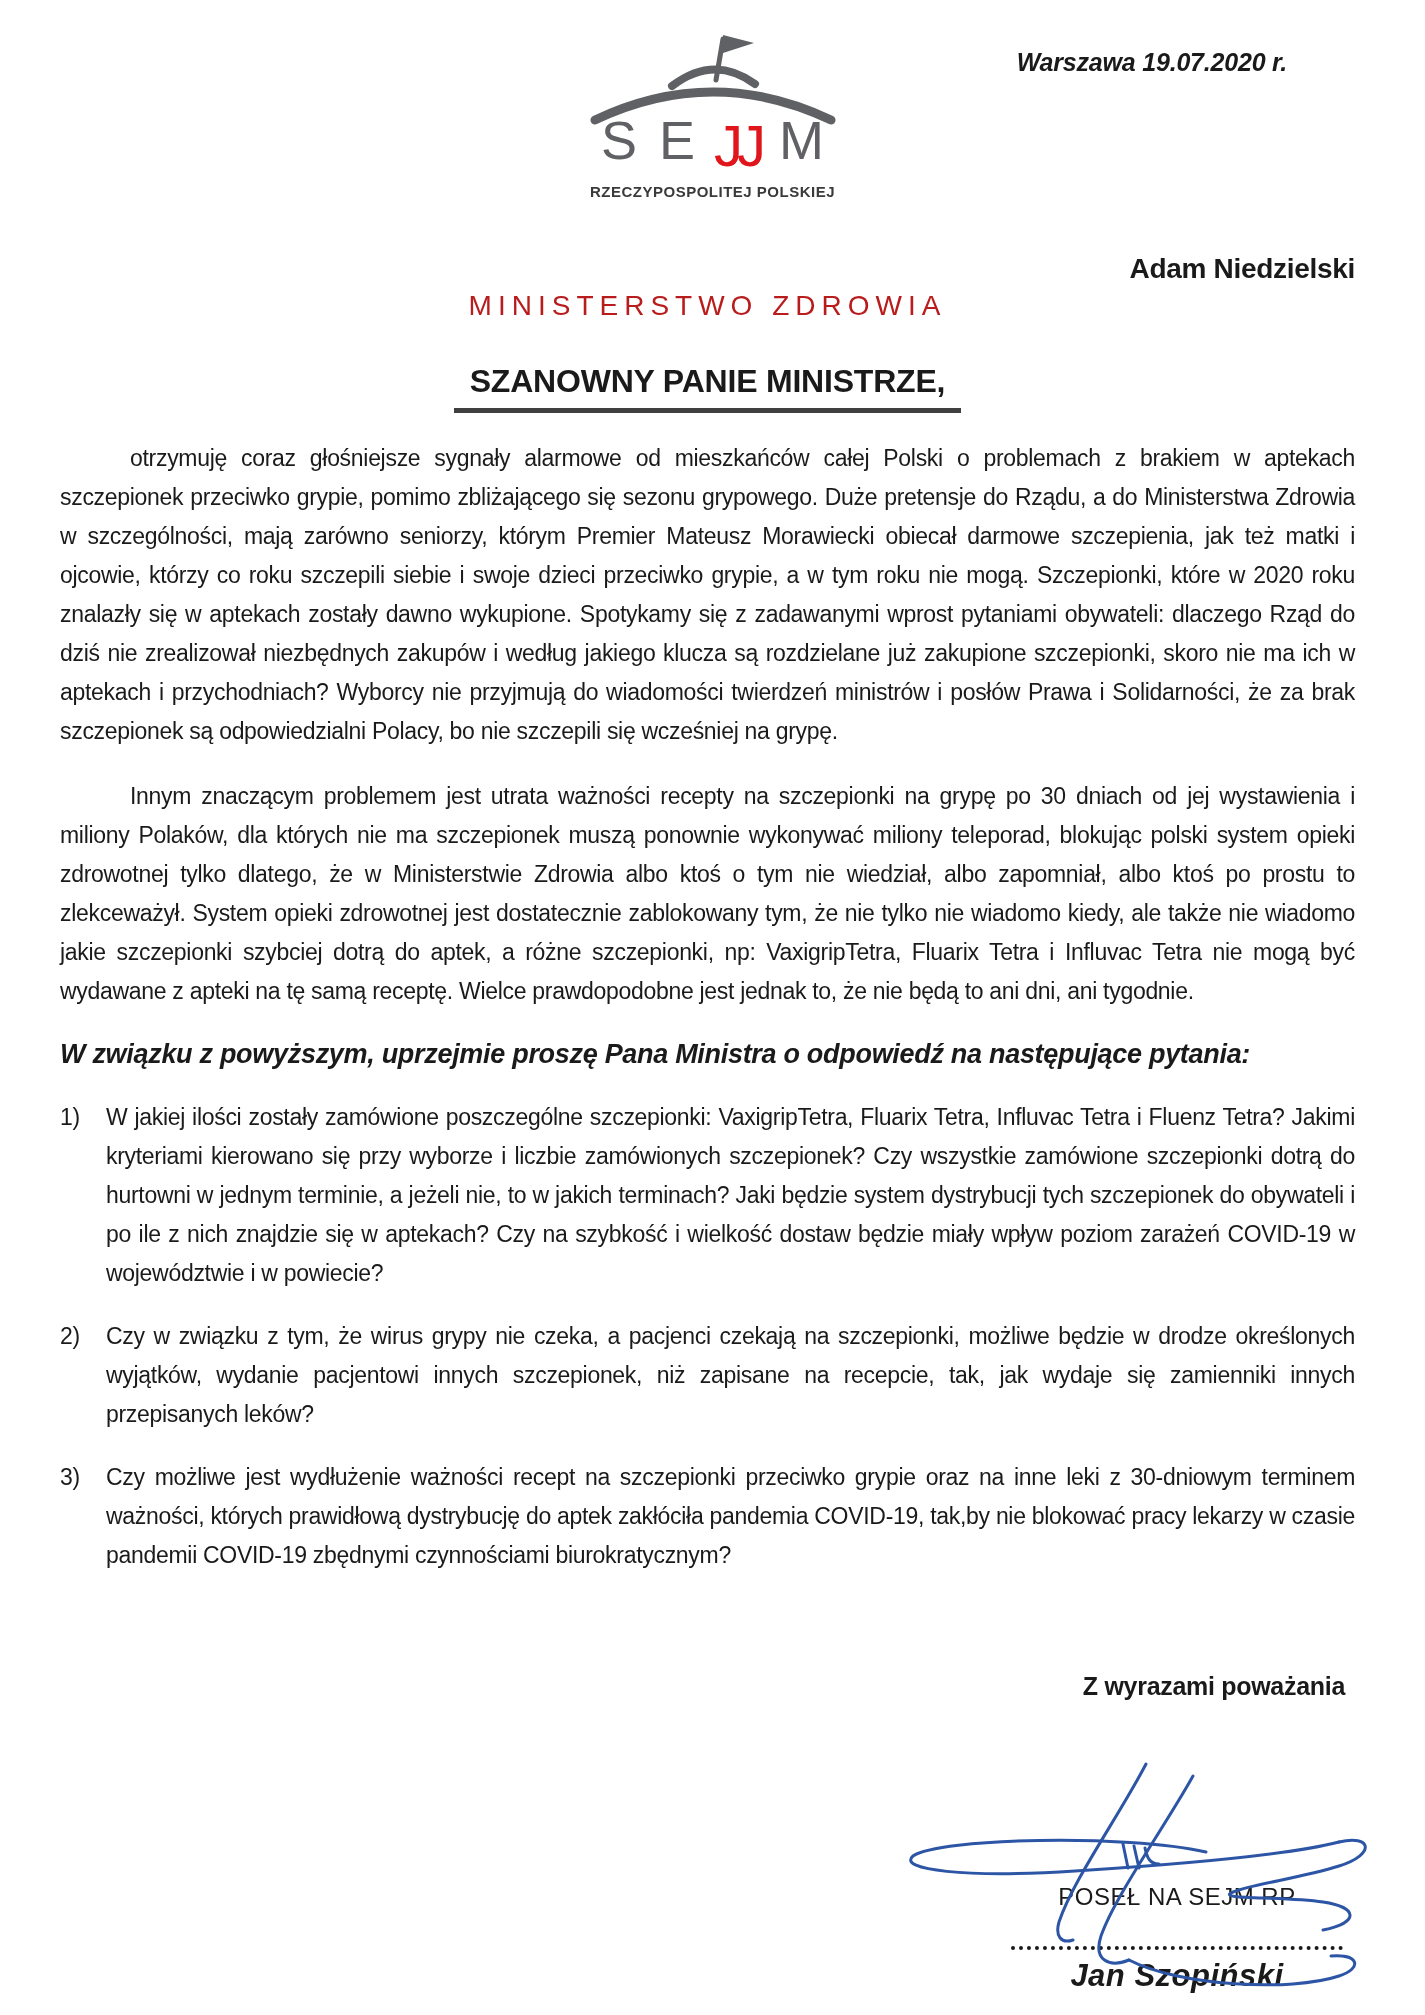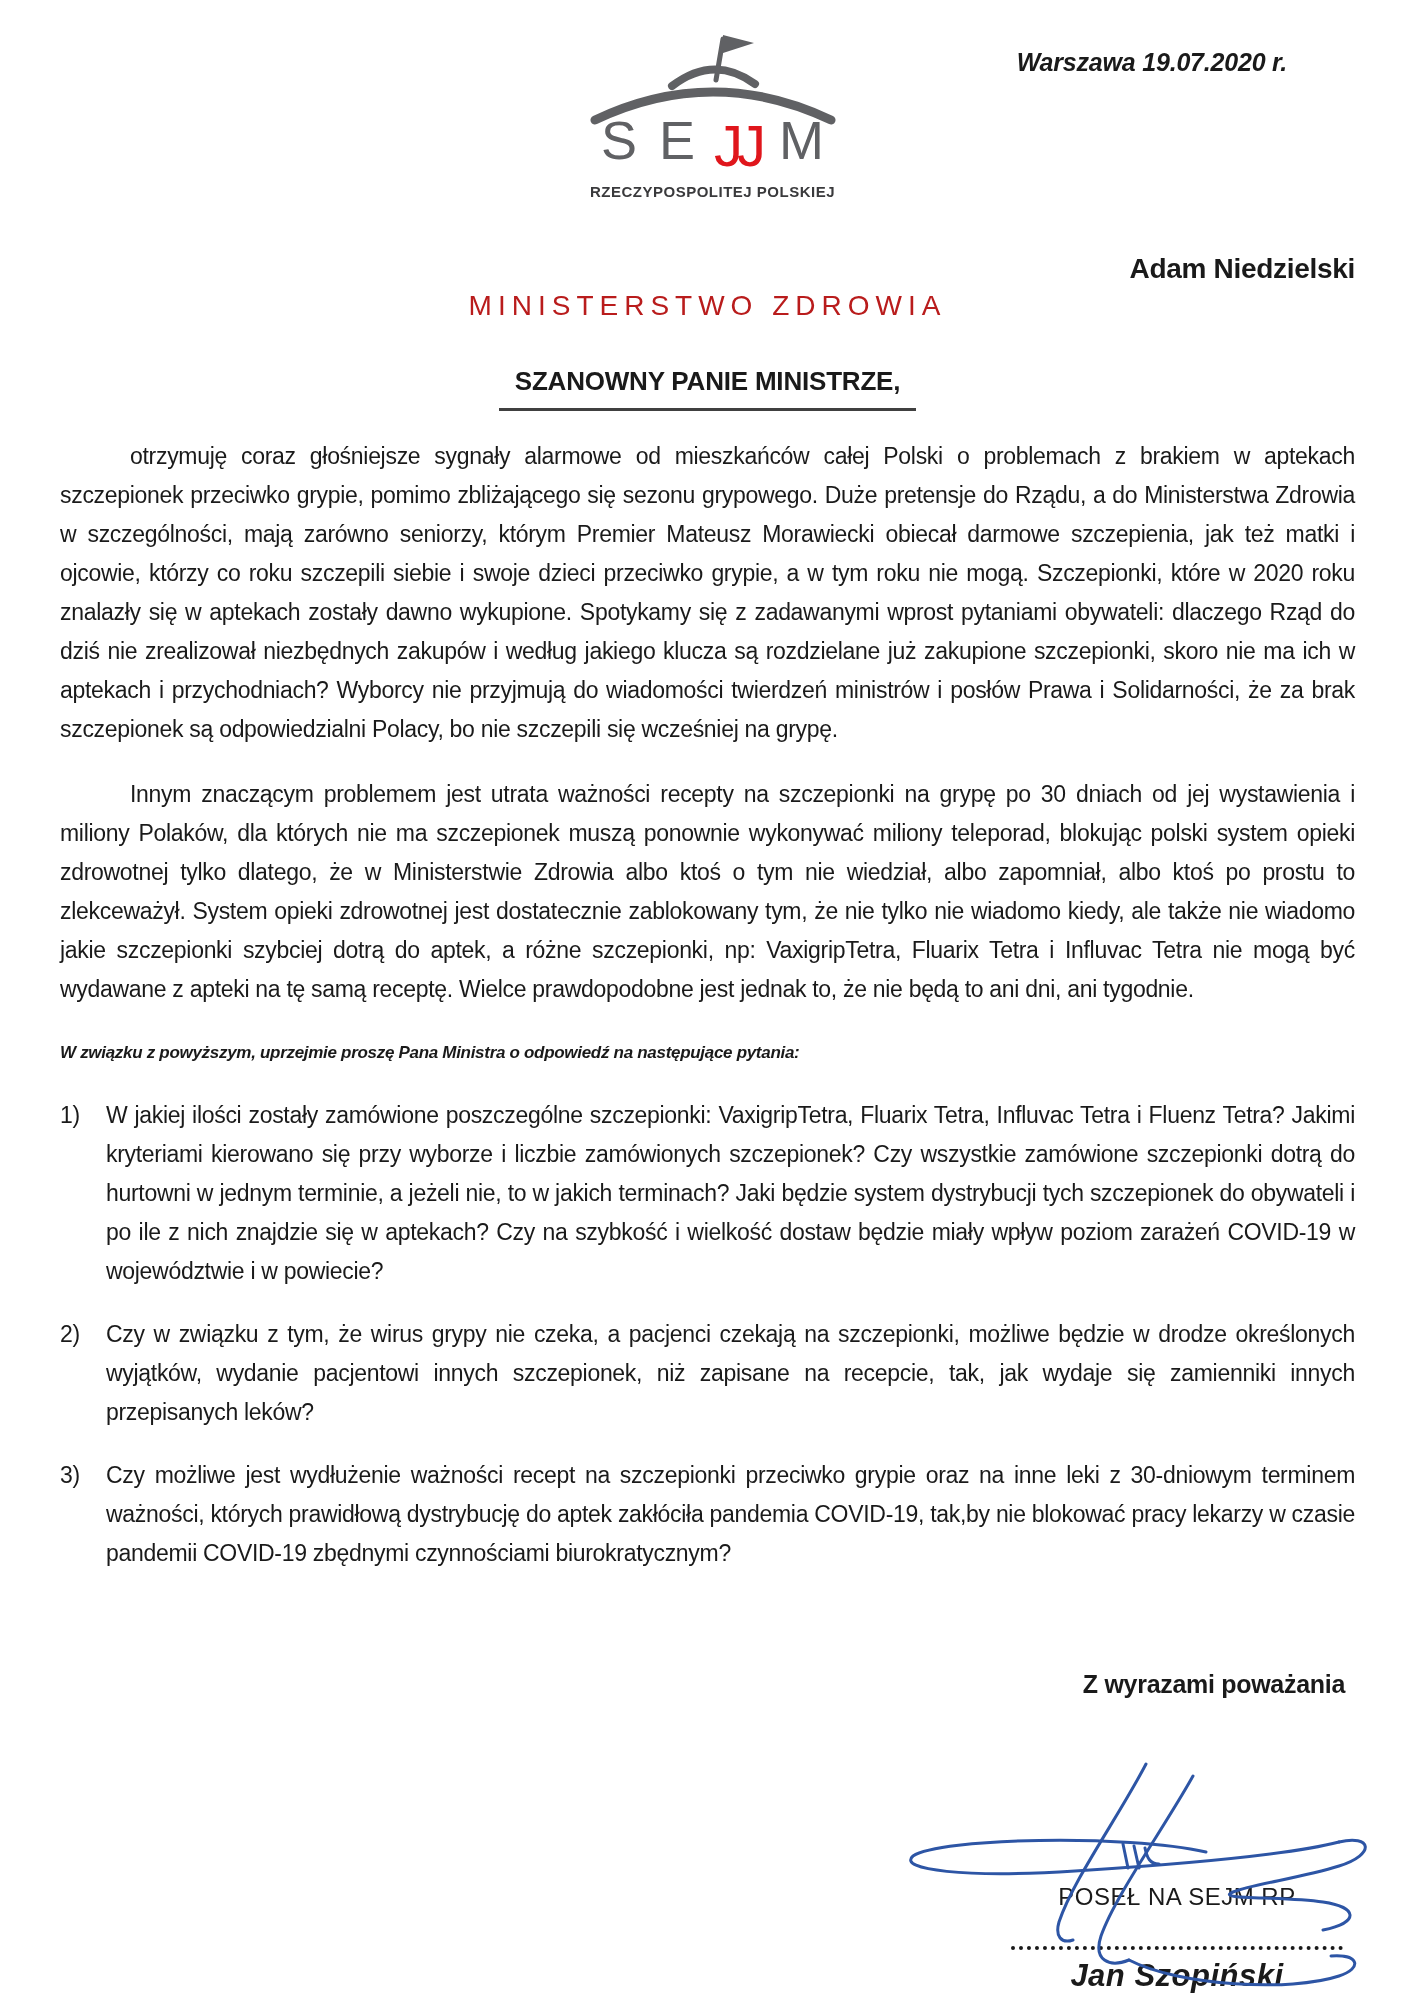--- a/index.html
+++ b/index.html
@@ -43,28 +43,28 @@
   .recipient-inst{
     text-align:center;font-size:28px;line-height:40px;letter-spacing:6px;
     font-weight:300;color:#b91c1c;
   }
   .subject{
     margin-top:24px;text-align:center;font-weight:bold;font-size:24px;line-height:38px;
     letter-spacing:-0.2px;
   }
   .salutation-wrap{margin-top:36px;text-align:center;}
   .salutation{
-    display:inline-block;font-weight:bold;font-size:26px;letter-spacing:-0.2px;
-    border-bottom:3px solid #404040;padding:0 16px 7px 16px;
+    display:inline-block;font-weight:bold;font-size:32px;letter-spacing:-0.2px;
+    border-bottom:5px solid #404040;padding:0 16px 7px 16px;
   }
   p.body-par{
     margin:26px 0 0 0;text-align:justify;text-indent:70px;
   }
   .request{
-    margin:24px 0 0 0;font-weight:bold;font-style:italic;font-size:17px;text-align:justify;
+    margin:24px 0 0 0;font-weight:bold;font-style:italic;font-size:27px;text-align:justify;
   }
   .question{
     position:relative;margin-top:24px;padding-left:46px;text-align:justify;
   }
   .q-num{position:absolute;left:0;top:0;}
   .closing{
     margin-top:92px;text-align:right;font-weight:bold;
     font-size:25px;padding-right:10px;
   }
   

